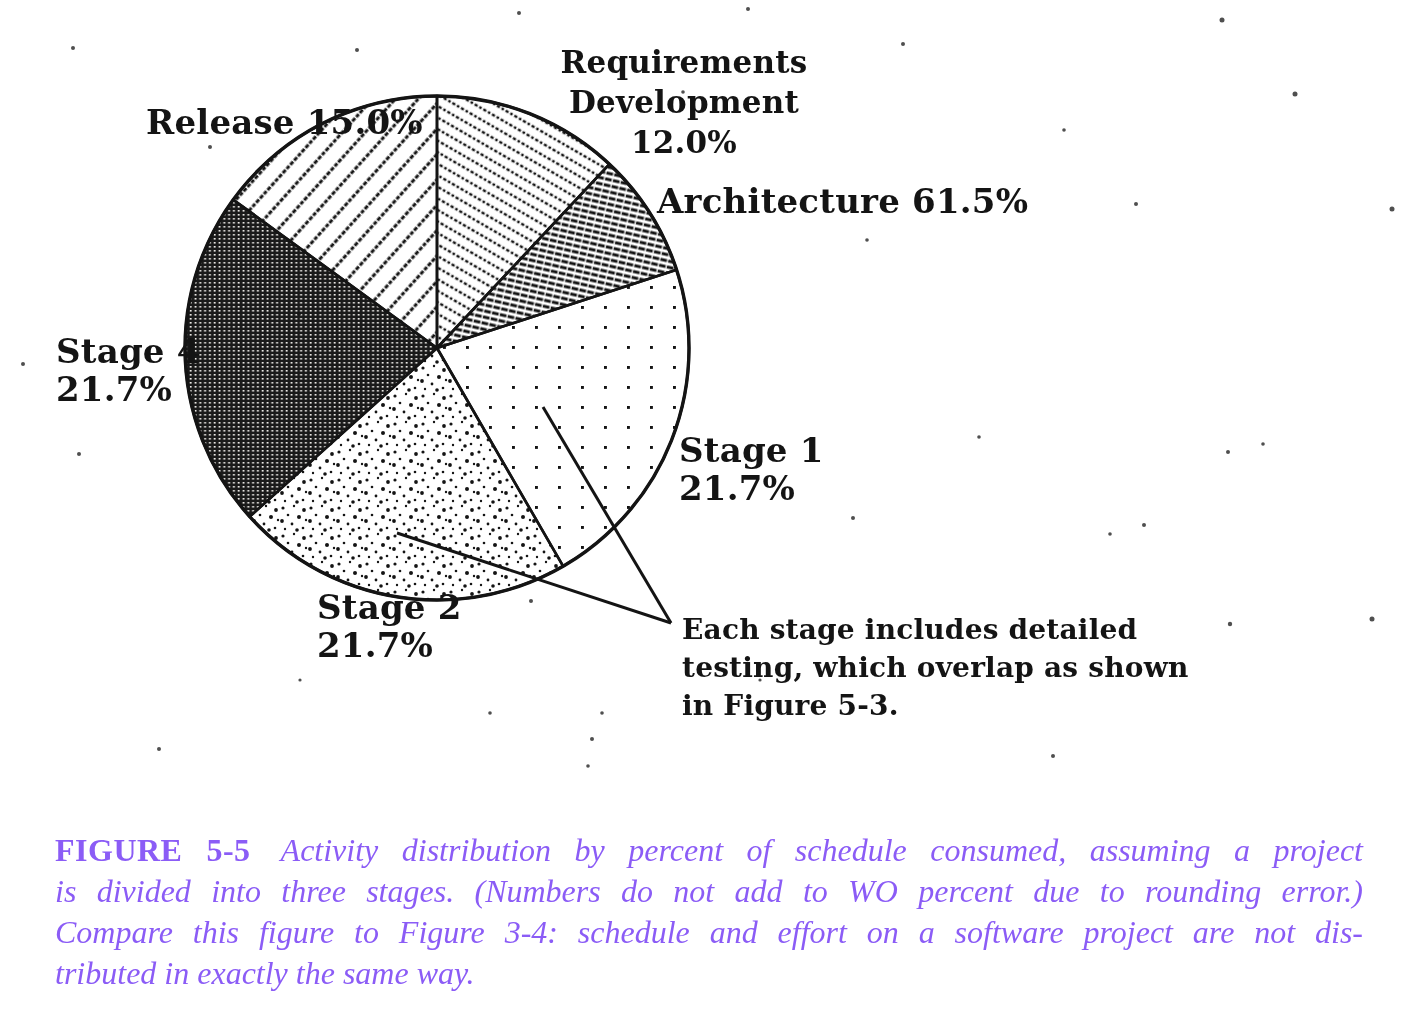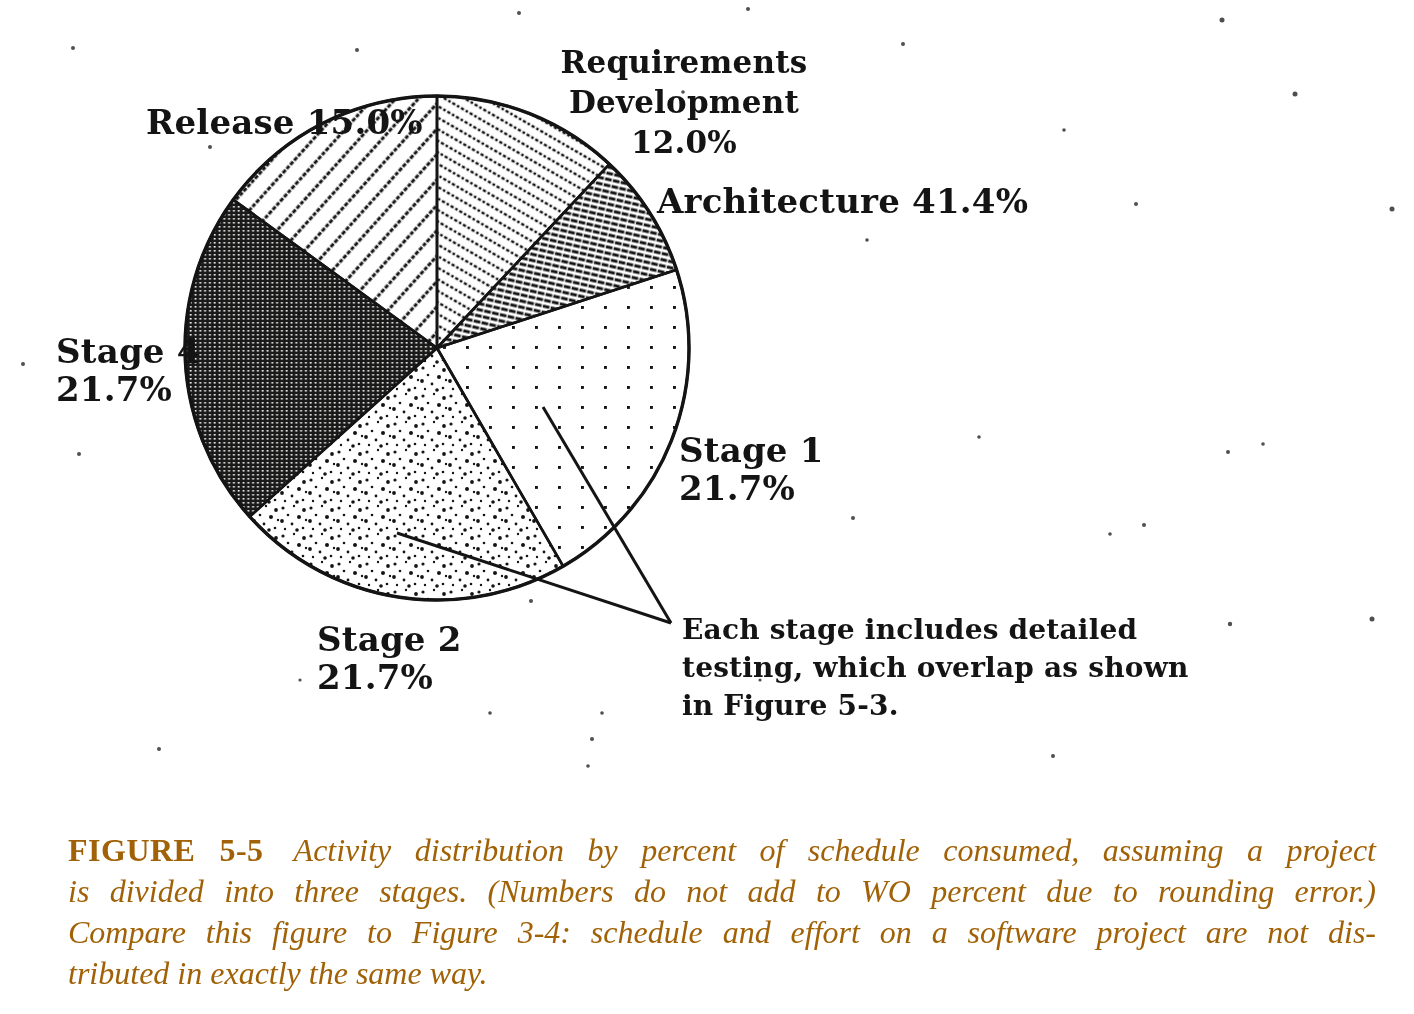--- a/index.html
+++ b/index.html
@@ -11,28 +11,28 @@
   .lbl{
     position:absolute;font-weight:700;font-size:34px;line-height:38px;
     white-space:nowrap;letter-spacing:0.2px;
   }
   .lbl.center{text-align:center;white-space:normal;line-height:40px;font-size:31px;}
   #lbl-reqdev{left:516px;top:42px;width:336px;}
   #lbl-release{left:146px;top:103px;}
   #lbl-arch{left:657px;top:182px;}
   #lbl-stage3{left:56px;top:332px;}
   #lbl-stage1{left:679px;top:431px;}
-  #lbl-stage2{left:317px;top:620px;}
+  #lbl-stage2{left:317px;top:588px;}
   .annotation{
     position:absolute;left:682px;top:611px;font-weight:700;font-size:28px;
     line-height:38px;white-space:nowrap;letter-spacing:0.2px;
   }
   .caption{
-    position:absolute;left:68px;top:830px;width:1308px;
-    font-family:"Liberation Serif",serif;font-size:32px;line-height:41px;color:#a16207;
+    position:absolute;left:55px;top:830px;width:1308px;
+    font-family:"Liberation Serif",serif;font-size:32px;line-height:41px;color:#8b5cf6;
   }
   .cap-line{text-align:justify;text-align-last:justify;}
   .cap-line.last{text-align:center;text-align-last:left;}
   .cap-it{font-style:italic;}
   .figtag{font-style:normal;font-weight:700;margin-right:30px;letter-spacing:0.5px;}
 </style>
 </head>
 <body>
 
 <div class="page">
@@ -120,21 +120,21 @@
       </g>
   </svg>
 
   <div class="lbl center" id="lbl-reqdev">
     <div>Requirements</div>
     <div>Development 12.0%</div>
   </div>
 
   <div class="lbl" id="lbl-release">Release 15.0%</div>
 
-  <div class="lbl" id="lbl-arch">Architecture 41.4%</div>
+  <div class="lbl" id="lbl-arch">Architecture 61.5%</div>
 
   <div class="lbl" id="lbl-stage3">
     <div>Stage 4</div>
     <div>21.7%</div>
   </div>
 
   <div class="lbl" id="lbl-stage1">
     <div>Stage 1</div>
     <div>21.7%</div>
   </div>

